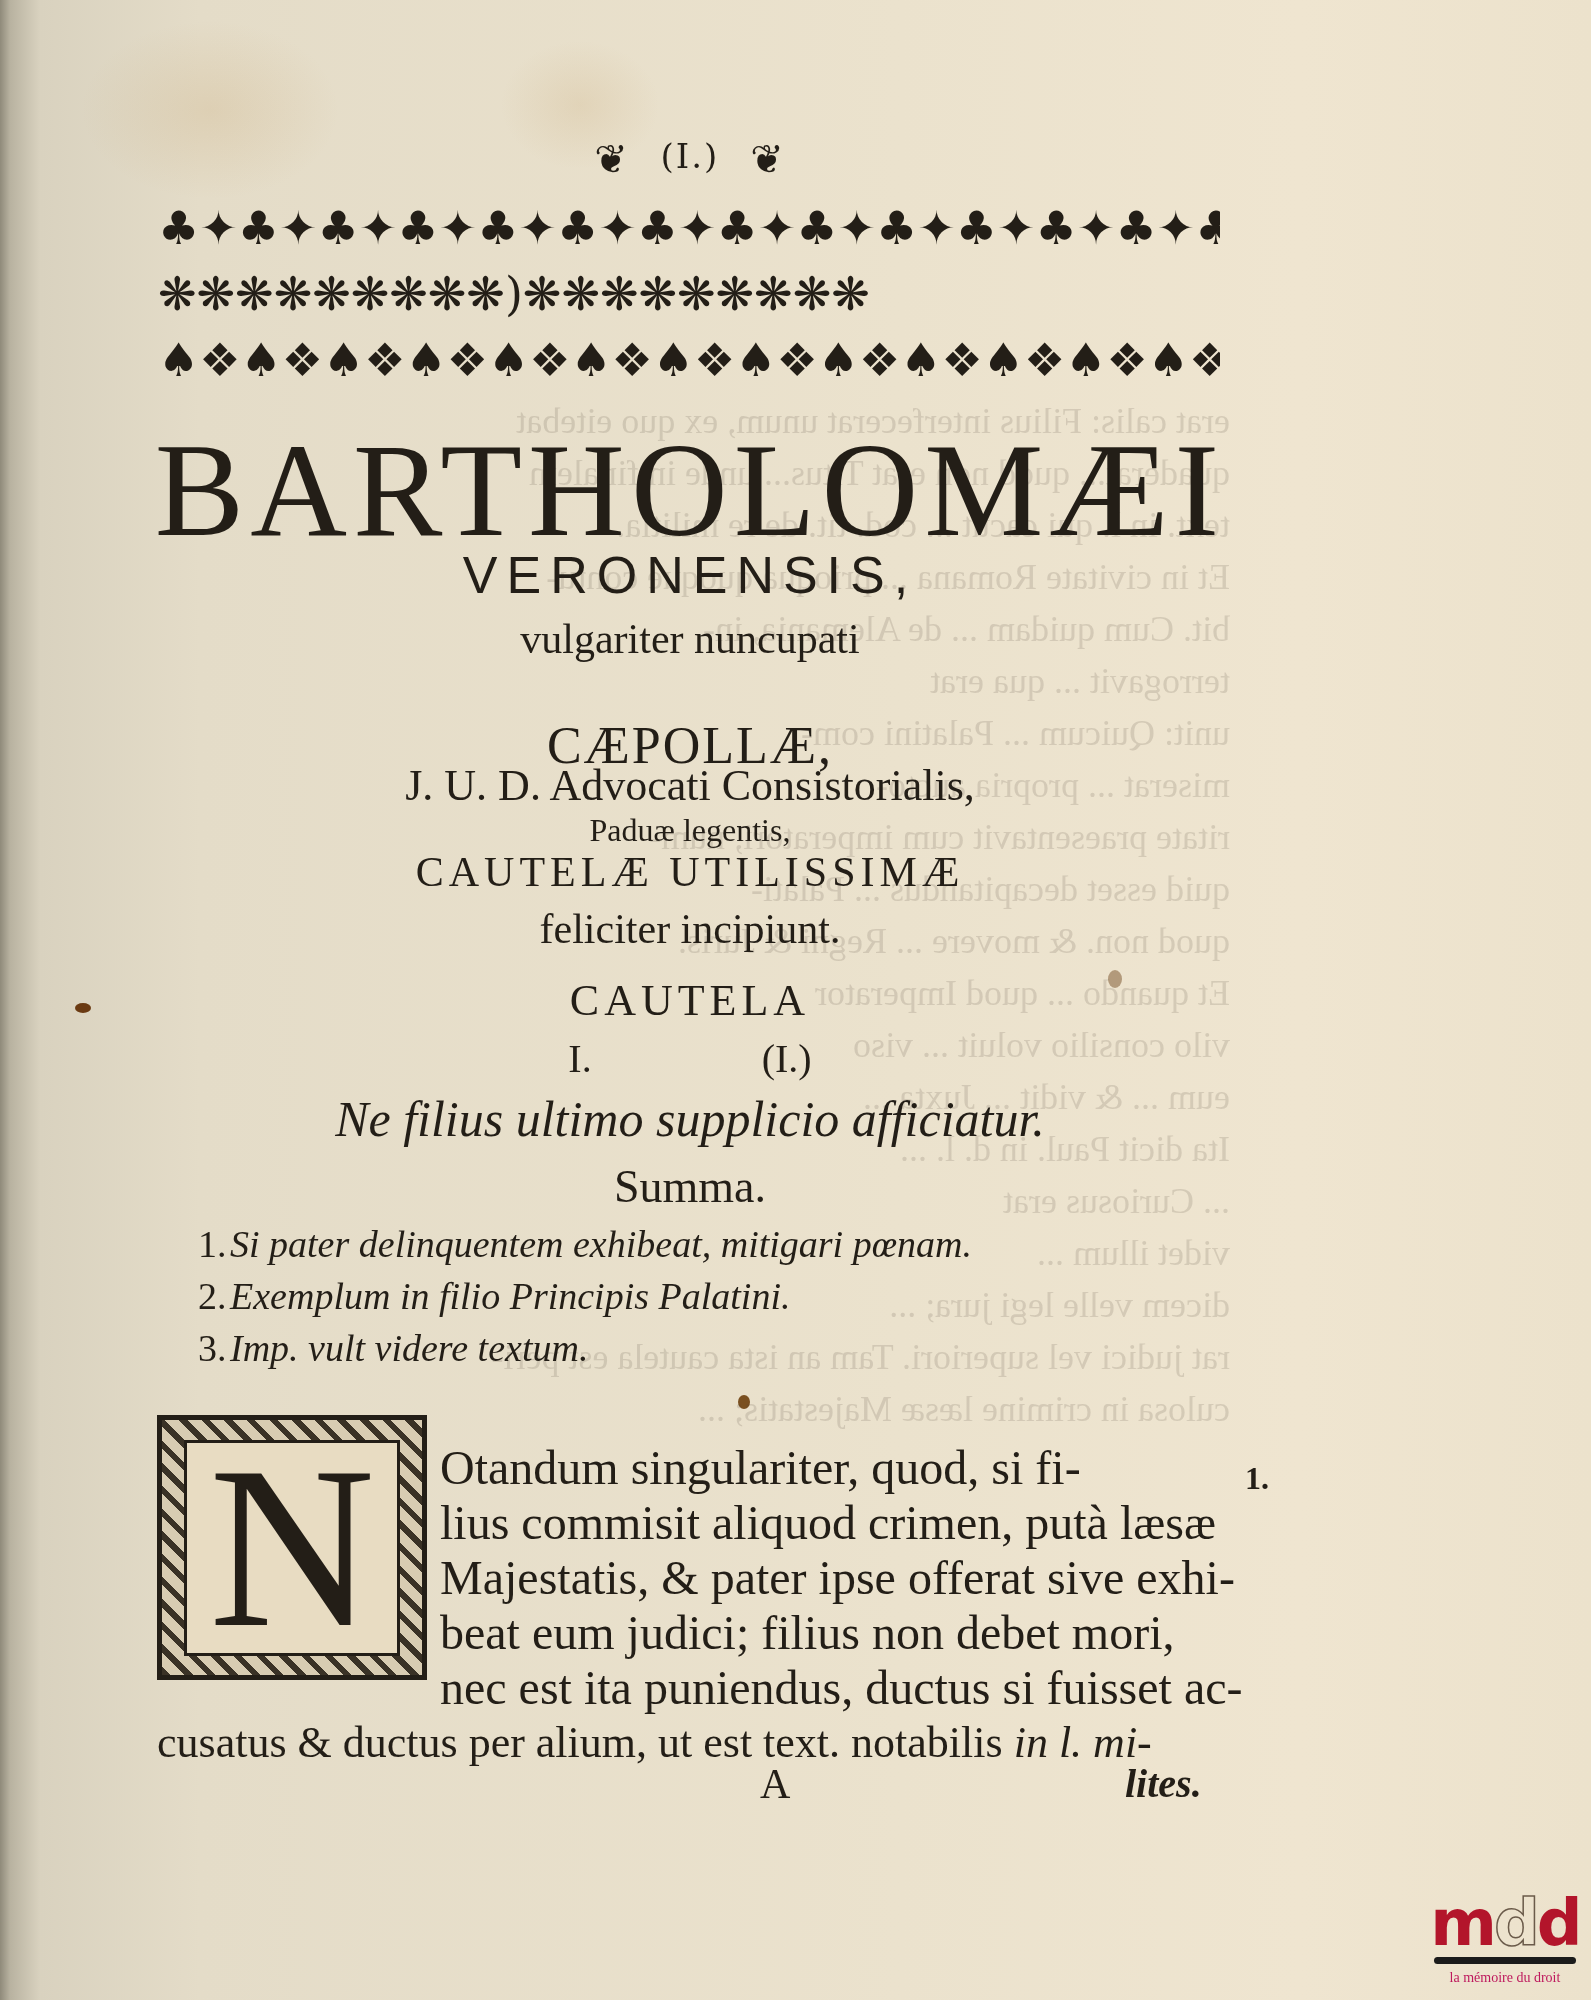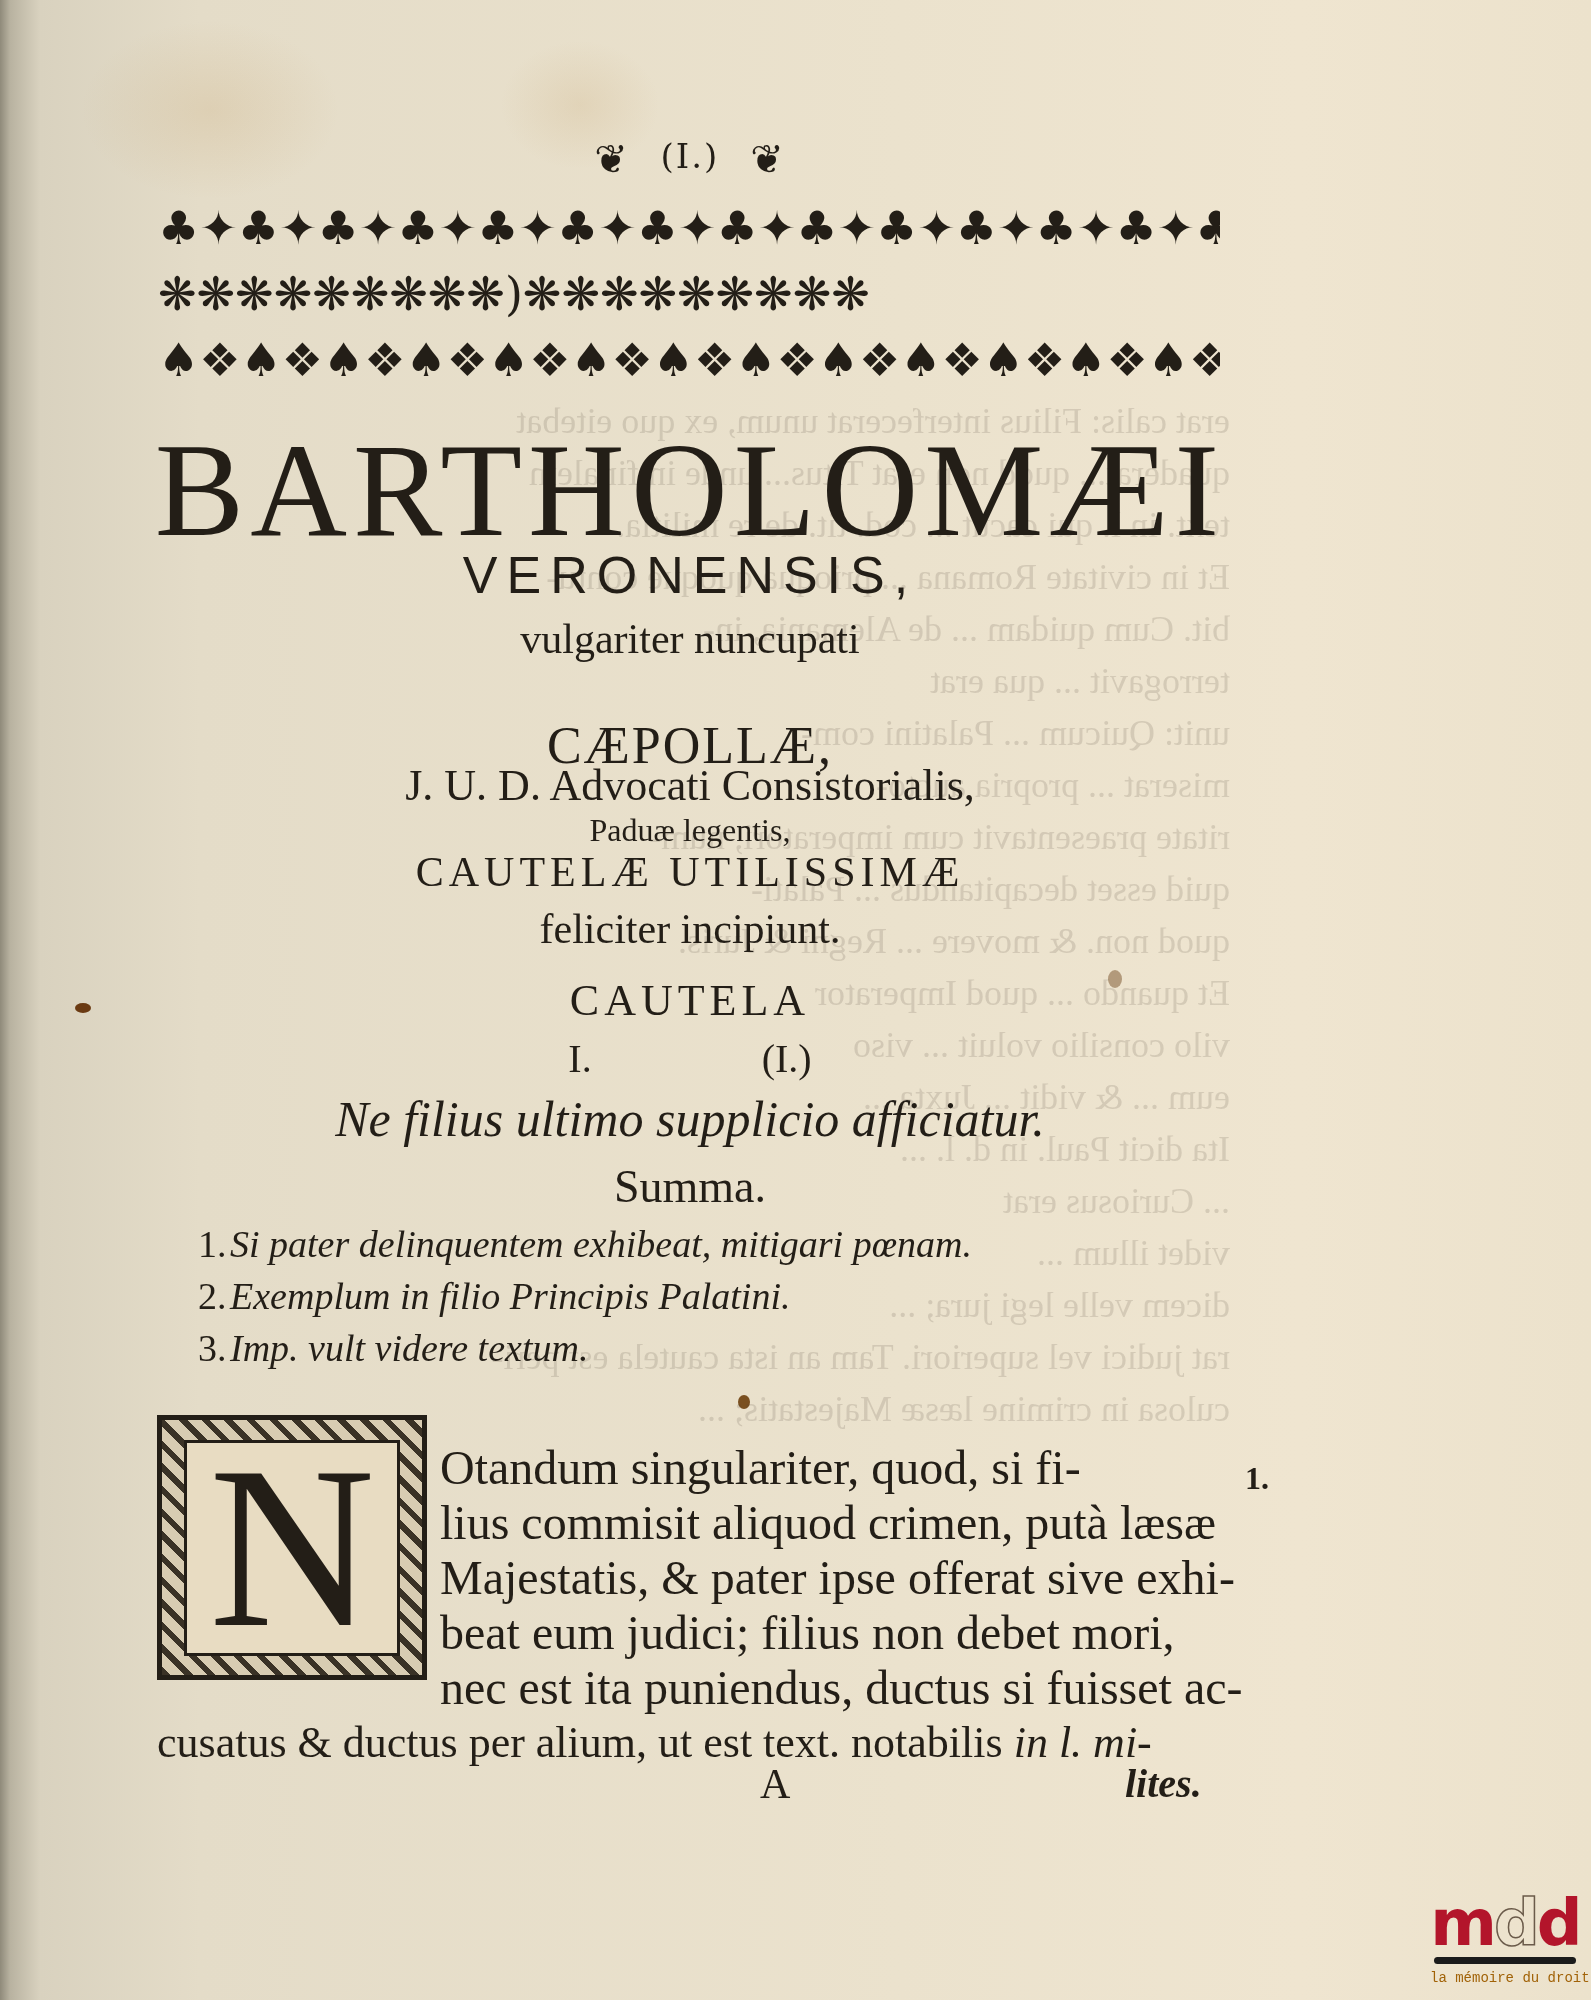--- a/index.html
+++ b/index.html
@@ -43,21 +43,21 @@
   .body-text .line { display:block; white-space:nowrap; }
   .body-full { position:absolute; left:157px; top:1715px; width:1080px; font-family:"Liberation Serif", serif; font-size:44px; line-height:55px; white-space:nowrap; }
   .body-full i { font-style:italic; font-weight:normal; }
   .margin-num { position:absolute; left:1245px; top:1460px; font-family:"Liberation Serif", serif; font-size:32px; font-weight:bold; }
   .signature { position:absolute; left:760px; top:1760px; font-family:"Liberation Serif", serif; font-size:42px; }
   .catchword { position:absolute; left:1125px; top:1760px; font-family:"Liberation Serif", serif; font-style:italic; font-weight:bold; font-size:40px; }
   .logo { position:absolute; left:1430px; top:1893px; width:150px; text-align:center; }
   .logo-mark { font-family:"DejaVu Sans", sans-serif; font-weight:bold; font-size:64px; color:#b3152b; line-height:60px; letter-spacing:-3px; }
   .logo-mark .hollow { color:transparent; -webkit-text-stroke:1.5px #6b5b4a; }
   .logo-bar { height:7px; background:#1b1b1b; border-radius:4px; margin:4px 4px 6px; }
-  .logo-tag { font-family:Liberation Mono, monospace; font-size:14px; color:#a16207; white-space:nowrap; }
+  .logo-tag { font-family:Liberation Serif, serif; font-size:14px; color:#be185d; white-space:nowrap; }
 </style>
 </head>
 <body>
 
 <div class="page">
 
   <div class="stain" style="left:80px;top:20px;width:260px;height:180px;background:radial-gradient(rgba(190,150,90,0.18),transparent 70%);"></div>
   <div class="stain" style="left:500px;top:40px;width:160px;height:130px;background:radial-gradient(rgba(190,150,90,0.16),transparent 70%);"></div>
   <div class="stain" style="left:75px;top:1003px;width:16px;height:10px;background:#6a3a12;"></div>
   <div class="stain" style="left:738px;top:1395px;width:12px;height:14px;background:#7a5020;"></div>

